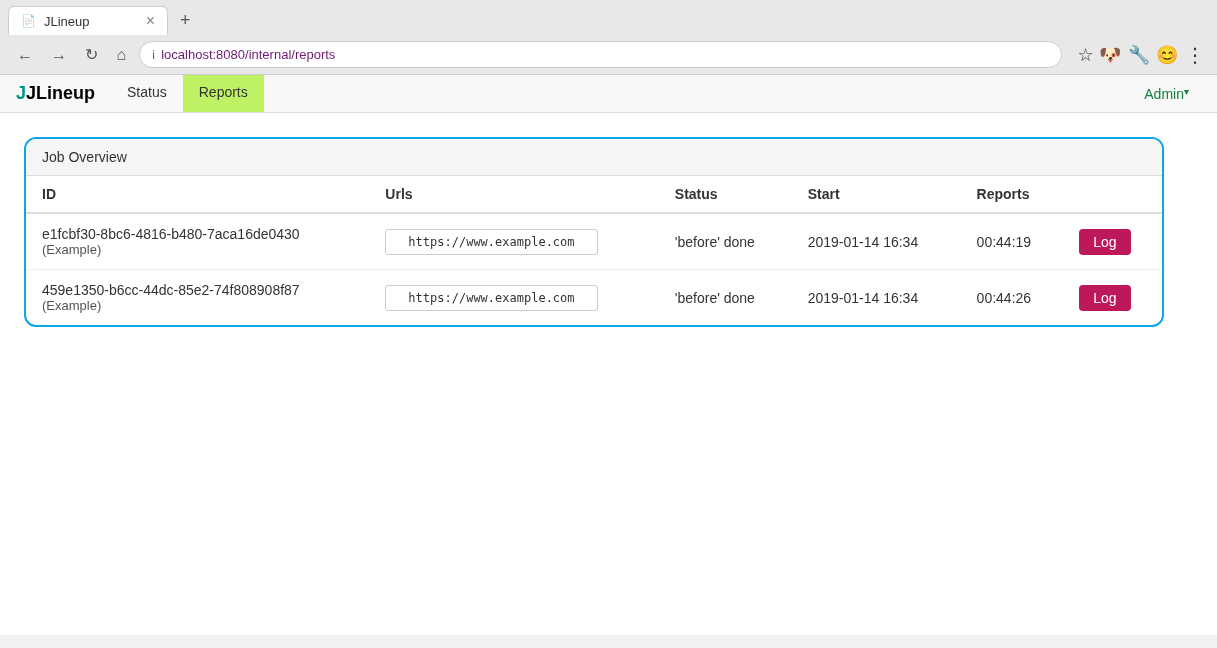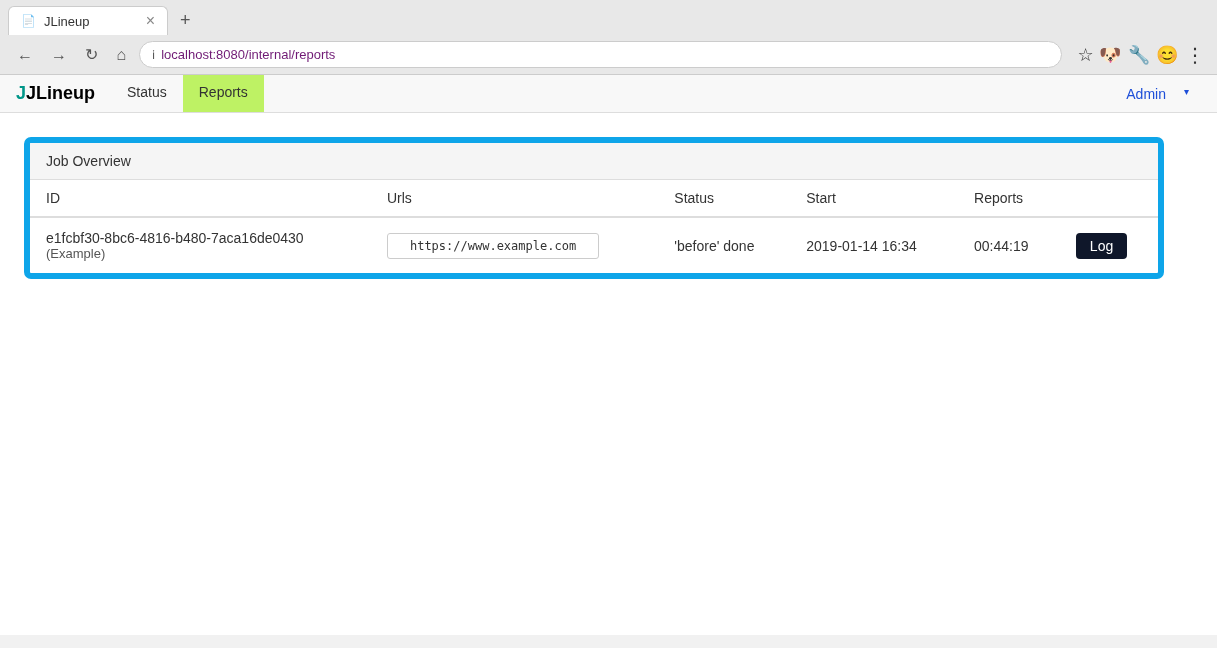--- a/index.html
+++ b/index.html
@@ -57,52 +57,52 @@
       display: flex; align-items: center;
       padding: 8px 16px; font-size: 14px; color: #333;
       text-decoration: none; cursor: pointer; border-bottom: 3px solid transparent;
     }
     .nav-link.active {
       background: #bef264; border-bottom: 3px solid transparent;
     }
     .navbar-right { margin-left: auto; display: flex; align-items: center; }
     .admin-btn {
       background: none; border: none; cursor: pointer;
-      font-size: 14px; color: #1d4ed8; padding: 8px 12px;
-      display: flex; align-items: flex-start; gap: 18px;
+      font-size: 14px; color: #15803d; padding: 8px 12px;
+      display: flex; align-items: flex-start; gap: 0;
     }
     .caret { font-size: 10px; }
 
     
     .content { padding: 24px; background: #fff; }
     .card {
-      border: 6px solid #0ea5e9; border-radius: 7px;
+      border: 2px solid #0ea5e9; border-radius: 12px;
       max-width: 1140px; overflow: hidden;
     }
     .card-header {
       background: #f5f5f5; border-bottom: 1px solid #ddd;
       padding: 10px 16px; font-size: 14px; font-weight: normal; color: #333;
     }
     table { width: 100%; border-collapse: collapse; }
     thead th {
       text-align: left; padding: 10px 16px;
-      border-bottom: 2px solid #ddd; font-weight: normal;
+      border-bottom: 2px solid #ddd; font-weight: bold;
       font-size: 14px; color: #333;
     }
     tbody tr { border-bottom: 1px solid #eee; }
     tbody tr:last-child { border-bottom: none; }
     tbody td { padding: 12px 16px; vertical-align: middle; font-size: 14px; }
     .url-cell {
       border: 1px solid #ccc; border-radius: 3px;
       padding: 5px 22px; font-size: 12px; color: #333;
       display: inline-block; background: #fff;
       font-family: monospace;
     }
     .log-btn {
-      background: #0f172a; border: none; color: #fff;
+      background: #be185d; border: none; color: #fff;
       padding: 5px 14px; border-radius: 4px; cursor: pointer;
       font-size: 14px;
     }
     .id-name { color: #555; font-size: 13px; }
   </style>
 </head>
 <body>
 
 <div class="browser-chrome">
   <div class="tab-bar">
@@ -179,17 +179,32 @@
             <td>
               <span class="url-cell">https://www.example.com</span>
             </td>
             <td>'before' done</td>
             <td>2019-01-14 16:34</td>
             <td>00:44:19</td>
             <td>
               <button class="log-btn">Log</button>
             </td>
           </tr>
+          <tr>
+            <td>
+              <div>459e1350-b6cc-44dc-85e2-74f808908f87</div>
+              <div class="id-name">(Example)</div>
+            </td>
+            <td>
+              <span class="url-cell">https://www.example.com</span>
+            </td>
+            <td>'before' done</td>
+            <td>2019-01-14 16:34</td>
+            <td>00:44:26</td>
+            <td>
+              <button class="log-btn">Log</button>
+            </td>
+          </tr>
         </tbody>
       </table>
     </div>
   </div>
 </div>
 
 </body></html>

